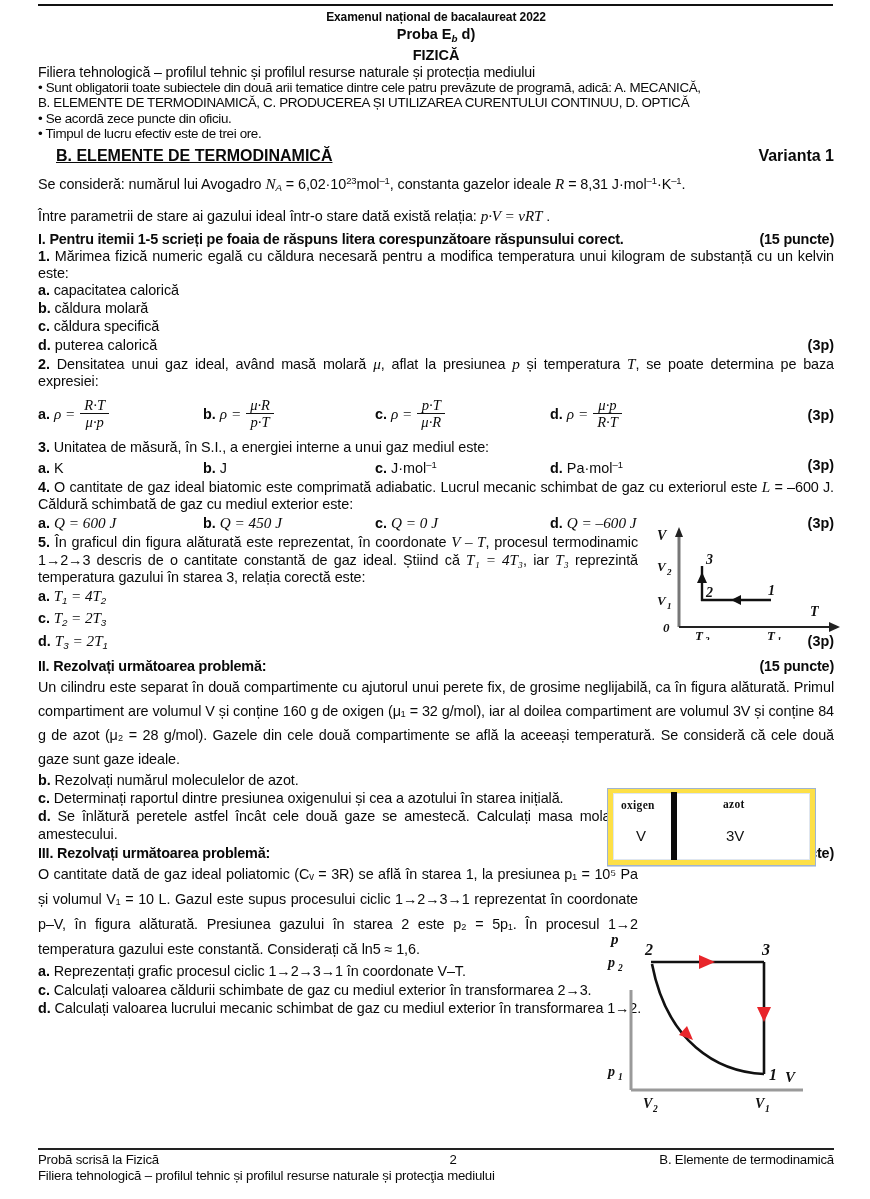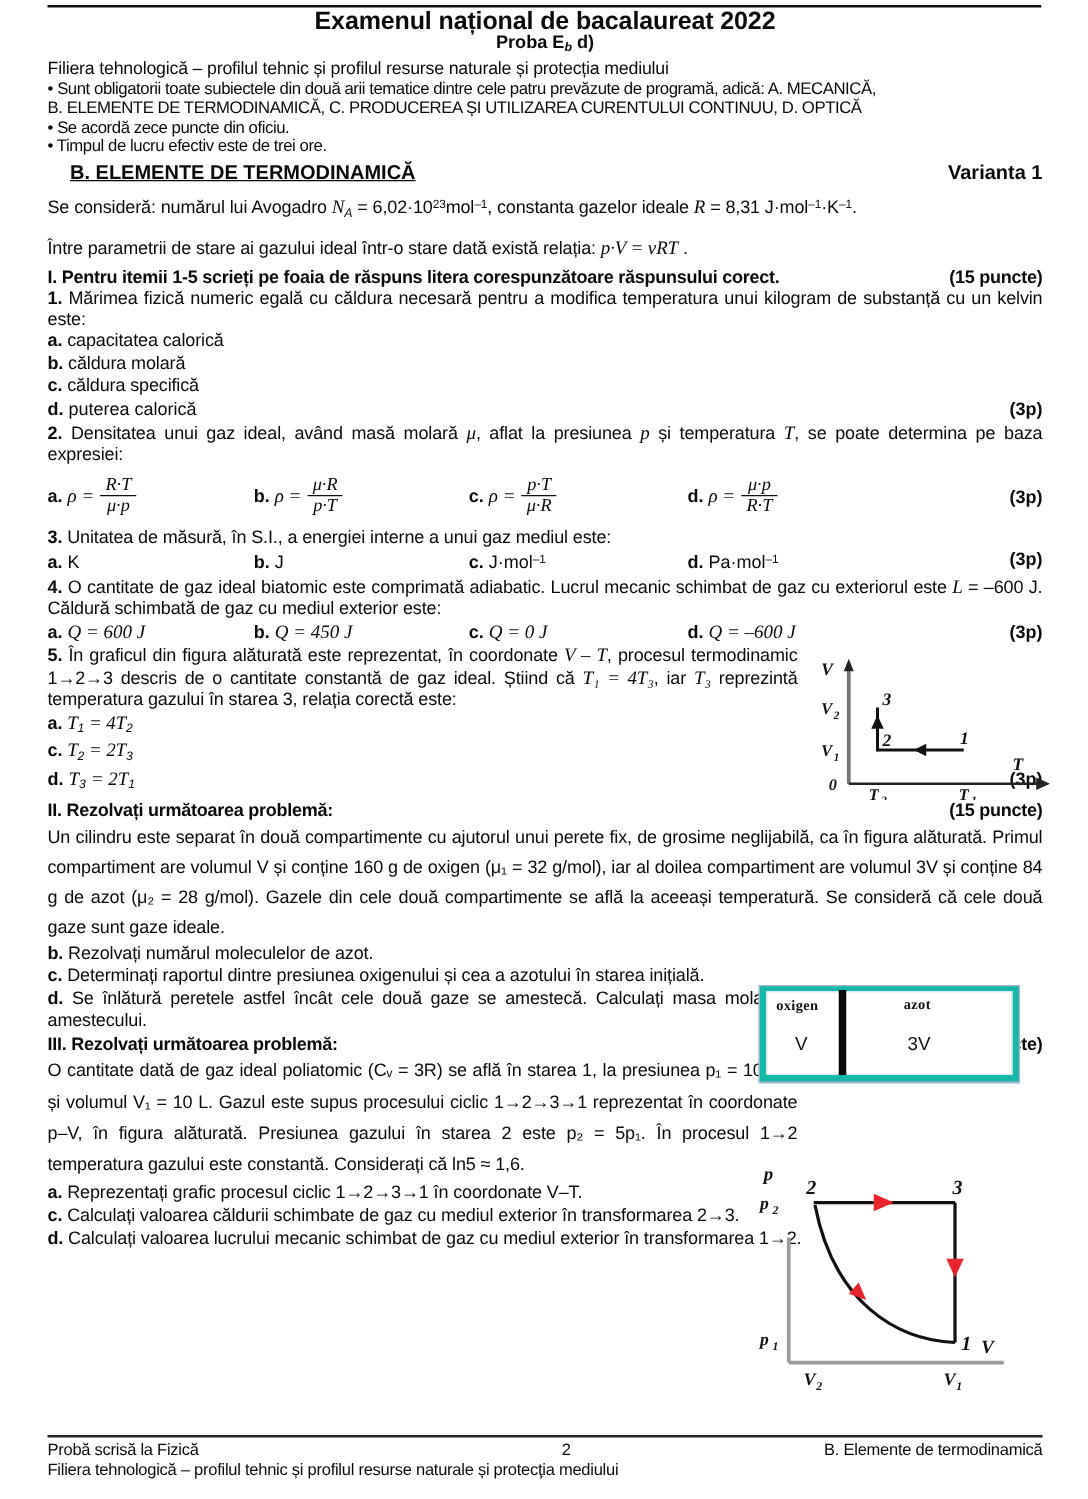--- a/index.html
+++ b/index.html
@@ -32,21 +32,21 @@
   }
   .content {
     position: absolute;
     left: 38px;
     top: 8px;
     width: 796px;
   }
   .ctr { text-align: center; }
   .b { font-weight: bold; }
   .title1 {
-    font-size: 20px;
+    font-size: 12px;
     font-weight: bold;
     line-height: 18px;
     letter-spacing: -0.1px;
   }
   .title2 {
     font-size: 14.5px;
     font-weight: bold;
     line-height: 17px;
   }
   .title3 {
@@ -138,21 +138,21 @@
     width: 196px;
     height: 116px;
   }
   .fig-cyl {
     position: absolute;
     left: 607px;
     top: 788px;
     width: 207px;
     height: 76px;
     border: 1.6px solid #9fb4d0;
-    background: #14b8a6;
+    background: #fde047;
     box-shadow: 0 1px 0 #c8d4e6;
   }
   .fig-pv {
     position: absolute;
     left: 607px;
     top: 922px;
     width: 212px;
     height: 196px;
   }
   .cyl-inner {
@@ -220,20 +220,21 @@
 <div class="page">
 
   <div class="rule-top"></div>
 
   <div class="content">
 
     <div class="title1 ctr">Examenul național de bacalaureat 2022</div>
     <div class="title2 ctr">
       <span>Proba E</span><span class="sub">b</span><span> d)</span>
     </div>
+    <div class="title3 ctr">FIZICĂ</div>
     <div class="lead">Filiera tehnologică – profilul tehnic și profilul resurse naturale și protecția mediului</div>
     <div class="bullets">• Sunt obligatorii toate subiectele din două arii tematice dintre cele patru prevăzute de programă, adică: A. MECANICĂ,</div>
     <div class="bullets">B. ELEMENTE DE TERMODINAMICĂ, C. PRODUCEREA ȘI UTILIZAREA CURENTULUI CONTINUU, D. OPTICĂ</div>
     <div class="bullets">• Se acordă zece puncte din oficiu.</div>
     <div class="bullets">• Timpul de lucru efectiv este de trei ore.</div>
 
     <div class="sec-head">
       <span class="left" style="margin-left:18px;">B. ELEMENTE DE TERMODINAMICĂ</span>
       <span>Varianta 1</span>
     </div>

